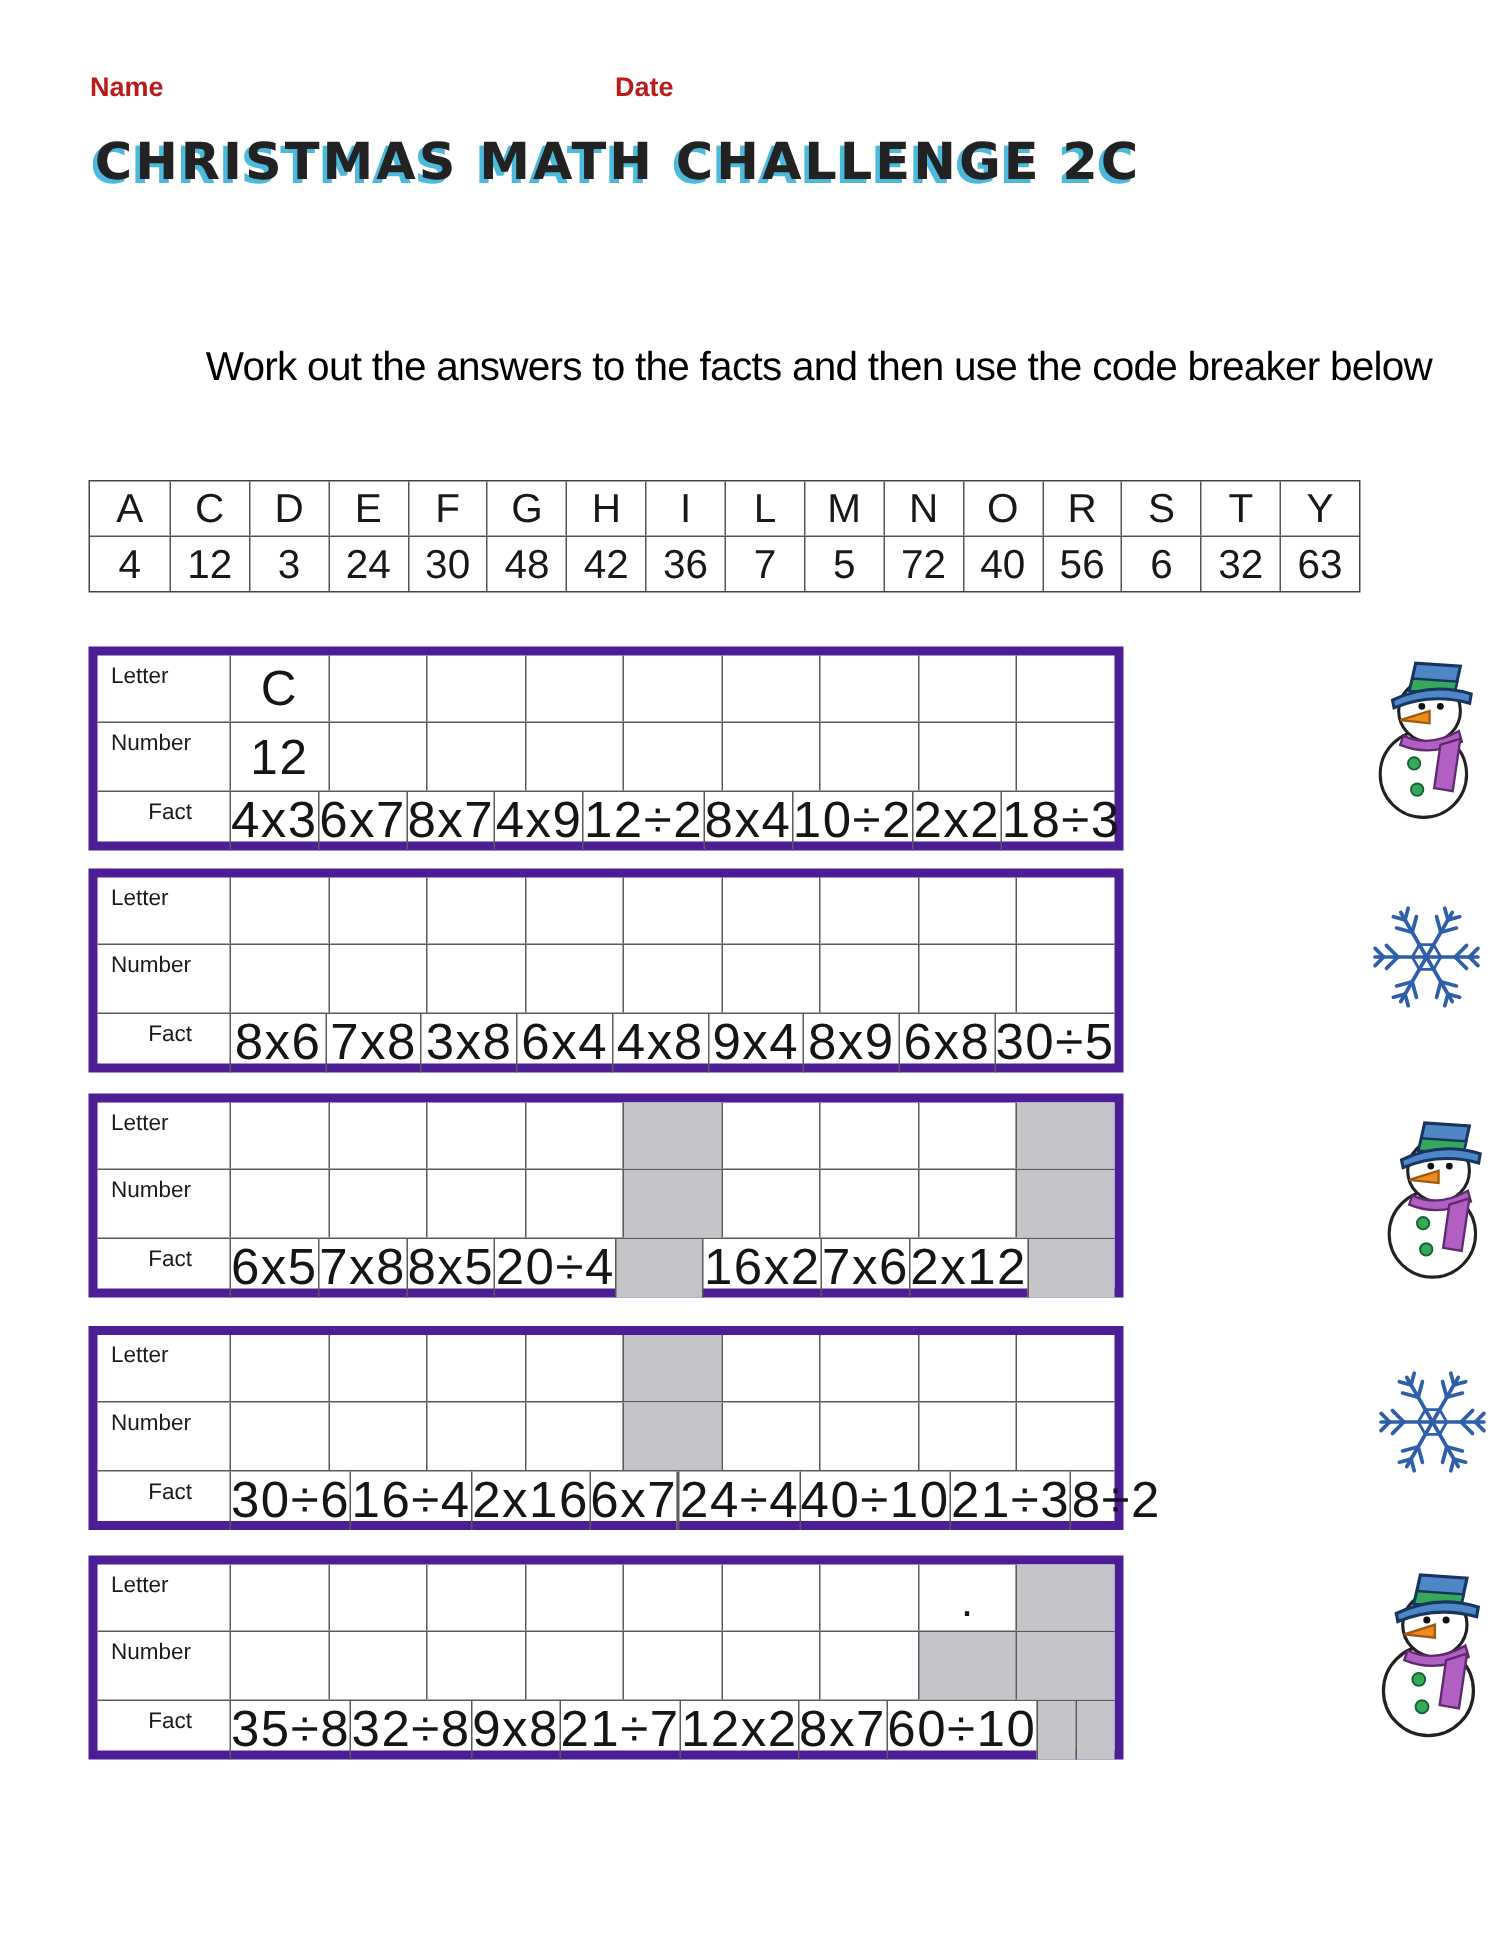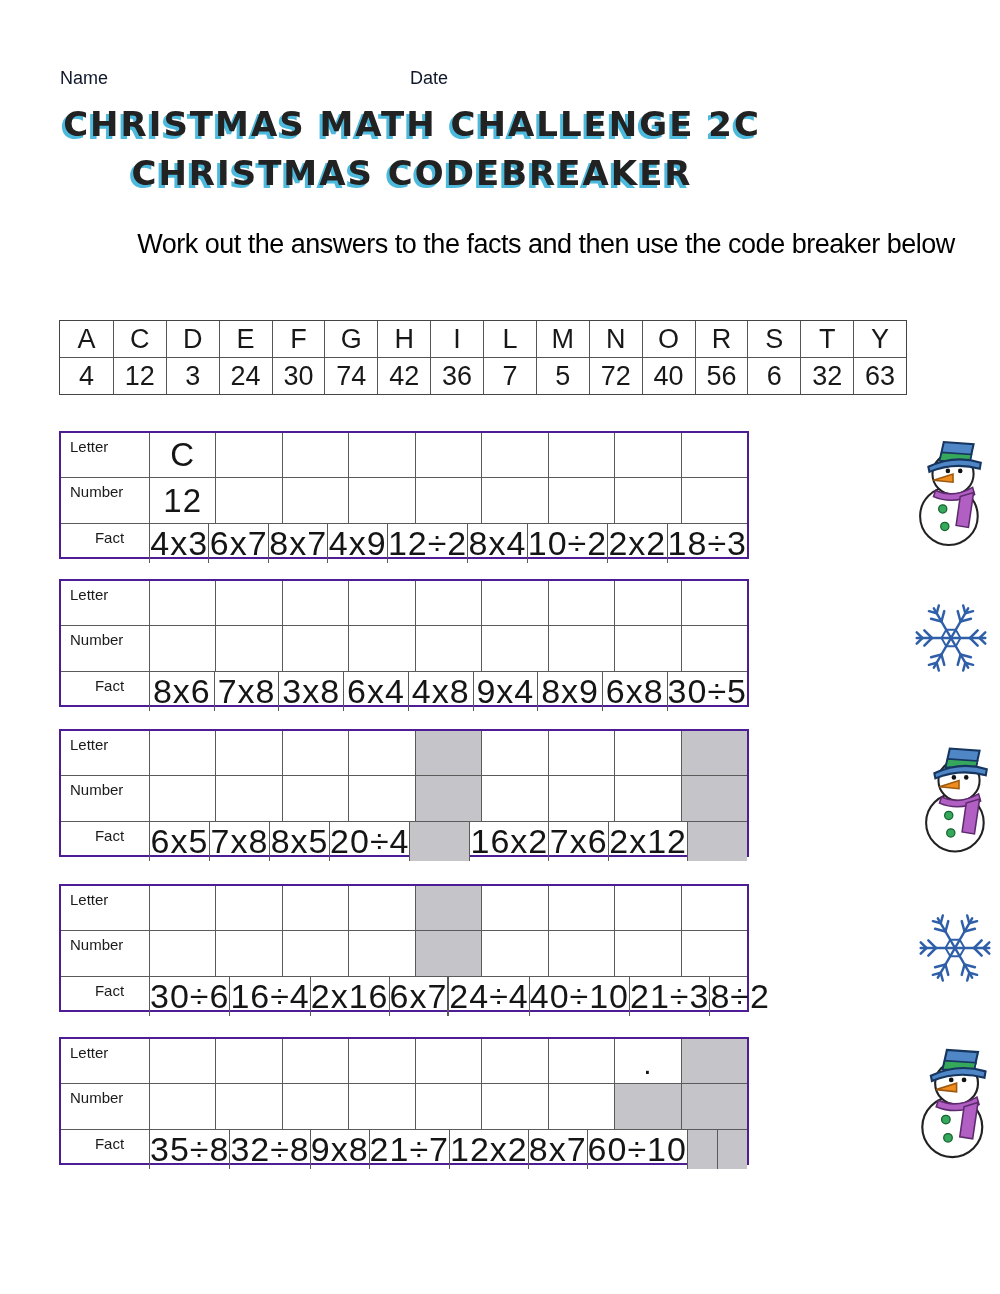--- a/index.html
+++ b/index.html
@@ -3,26 +3,26 @@
 <meta charset="utf-8">
 <style>
   html,body { margin:0; padding:0; background:#ffffff; }
   .page {
     position:relative; width:1000px; height:1294px; margin:0 auto;
     background:#ffffff; overflow:hidden;
     font-family:"Liberation Sans", sans-serif; color:#111;
   }
 
   
-  .hdr-label { position:absolute; top:68px; font-size:18px; font-weight:400; color:#0f172a; }
+  .hdr-label { position:absolute; top:48px; font-size:18px; font-weight:700; color:#b91c1c; }
   .hdr-name { left:60px; }
   .hdr-date { left:410px; }
 
   
-  .title-block { position:absolute; top:100px; left:0; width:824px; text-align:center; }
+  .title-block { position:absolute; top:84px; left:0; width:824px; text-align:center; }
   .title-line {
     font-family:"DejaVu Sans", sans-serif;
     font-weight:bold; font-size:34px; line-height:49px;
     letter-spacing:2px; color:#222222;
     text-shadow:-3px 3px 0 #4cb9dd;
   }
 
   
   .instructions { position:absolute; top:224px; left:0; width:1000px; text-align:center;margin-left:46px; }
   .instr-line { font-size:27px; line-height:41px; color:#000; letter-spacing:-0.5px; }
@@ -36,21 +36,21 @@
   .ct-row + .ct-row { border-top:1px solid #555; }
   .ct-cell {
     display:flex; align-items:center; justify-content:center;
     font-size:27px; color:#181818; border-left:1px solid #555;
   }
   .ct-cell:first-child { border-left:none; }
 
   
   .ft-table {
     position:absolute; left:59px; width:690px;
-    border:2px solid #4c1d95; background:#fff; box-sizing:border-box;
+    border:6px solid #4c1d95; background:#fff; box-sizing:border-box;
   }
   .ft-row { display:grid; grid-template-columns:88px repeat(9,1fr); }
   .ft-row + .ft-row { border-top:1px solid #5a5a5a; }
   .ft-letter { height:44px; }
   .ft-number { height:45px; }
   .ft-fact   { height:33px;text-align:center; }
   .ft-label {
     font-size:15px; color:#1a1a1a; padding:5px 0 0 9px; box-sizing:border-box;
   }
   .ft-cell {
@@ -71,21 +71,20 @@
 </head>
 <body>
 
 <div class="page">
 
   <div class="hdr-label hdr-name">Name</div>
   <div class="hdr-label hdr-date">Date</div>
 
   <div class="title-block">
     <div class="title-line">CHRISTMAS MATH CHALLENGE 2C</div>
-    <div class="title-line">CHRISTMAS CODEBREAKER</div>
   </div>
 
   <div class="instructions">
     <div class="instr-line">Work out the answers to the facts and then use the code breaker below</div>
   </div>
 
   <div class="code-table">
       <div class="ct-row">
         <div class="ct-cell">A</div>
         <div class="ct-cell">C</div>
@@ -103,21 +102,21 @@
         <div class="ct-cell">S</div>
         <div class="ct-cell">T</div>
         <div class="ct-cell">Y</div>
       </div>
       <div class="ct-row">
         <div class="ct-cell">4</div>
         <div class="ct-cell">12</div>
         <div class="ct-cell">3</div>
         <div class="ct-cell">24</div>
         <div class="ct-cell">30</div>
-        <div class="ct-cell">74</div>
+        <div class="ct-cell">48</div>
         <div class="ct-cell">42</div>
         <div class="ct-cell">36</div>
         <div class="ct-cell">7</div>
         <div class="ct-cell">5</div>
         <div class="ct-cell">72</div>
         <div class="ct-cell">40</div>
         <div class="ct-cell">56</div>
         <div class="ct-cell">6</div>
         <div class="ct-cell">32</div>
         <div class="ct-cell">63</div>

